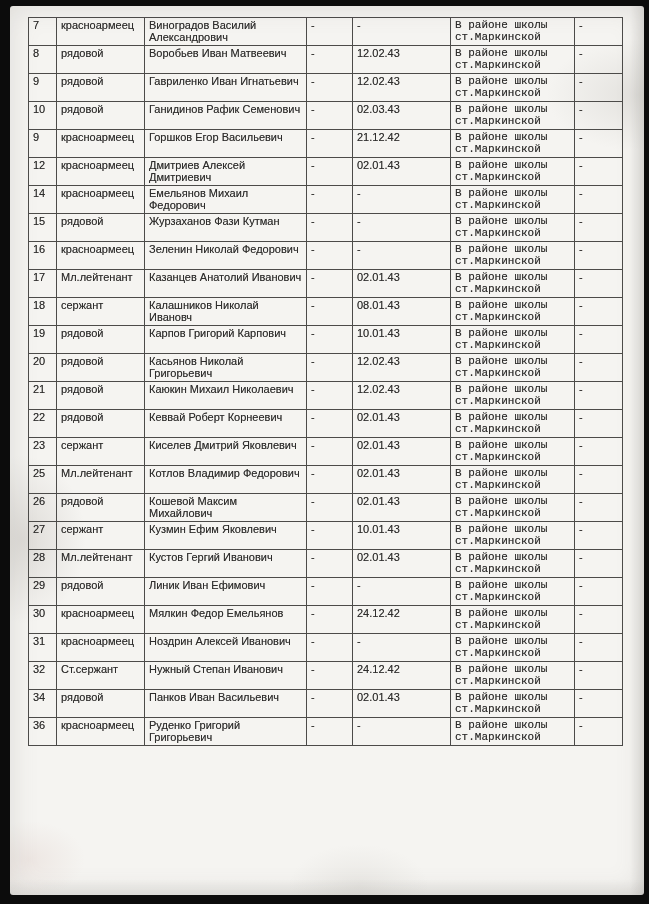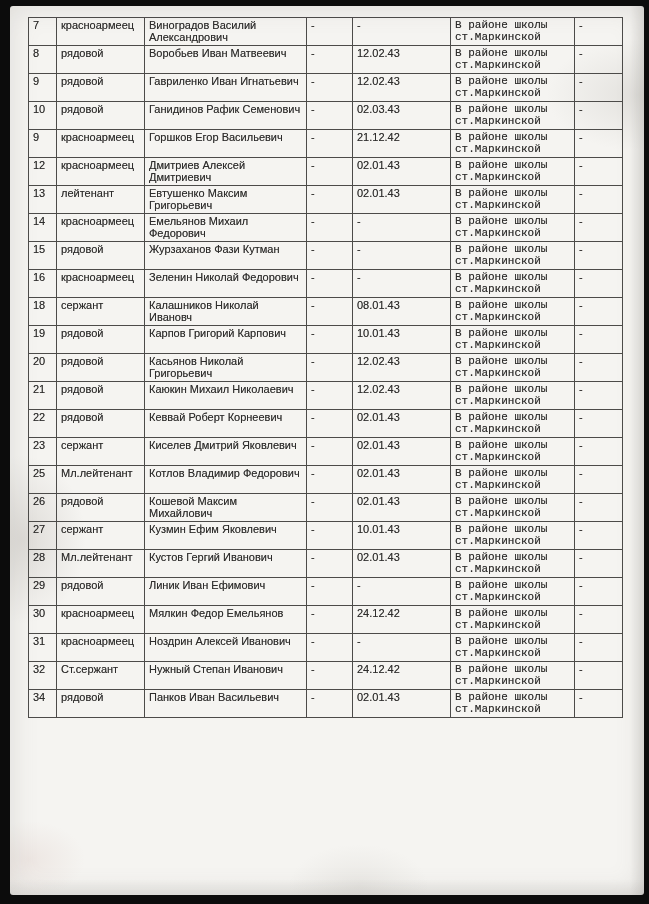--- a/index.html
+++ b/index.html
@@ -114,29 +114,20 @@
         <tr>
           <td class="c-num">12</td>
           <td class="c-rank">красноармеец</td>
           <td class="c-name">Дмитриев Алексей Дмитриевич</td>
           <td class="c-c4">-</td>
           <td class="c-date">02.01.43</td>
           <td class="c-location">В районе школы ст.Маркинской</td>
           <td class="c-c7">-</td>
         </tr>
         <tr>
-          <td class="c-num">13</td>
-          <td class="c-rank">лейтенант</td>
-          <td class="c-name">Евтушенко Максим Григорьевич</td>
-          <td class="c-c4">-</td>
-          <td class="c-date">02.01.43</td>
-          <td class="c-location">В районе школы ст.Маркинской</td>
-          <td class="c-c7">-</td>
-        </tr>
-        <tr>
           <td class="c-num">14</td>
           <td class="c-rank">красноармеец</td>
           <td class="c-name">Емельянов Михаил Федорович</td>
           <td class="c-c4">-</td>
           <td class="c-date">-</td>
           <td class="c-location">В районе школы ст.Маркинской</td>
           <td class="c-c7">-</td>
         </tr>
         <tr>
           <td class="c-num">15</td>
@@ -146,20 +137,29 @@
           <td class="c-date">-</td>
           <td class="c-location">В районе школы ст.Маркинской</td>
           <td class="c-c7">-</td>
         </tr>
         <tr>
           <td class="c-num">16</td>
           <td class="c-rank">красноармеец</td>
           <td class="c-name">Зеленин Николай Федорович</td>
           <td class="c-c4">-</td>
           <td class="c-date">-</td>
+          <td class="c-location">В районе школы ст.Маркинской</td>
+          <td class="c-c7">-</td>
+        </tr>
+        <tr>
+          <td class="c-num">17</td>
+          <td class="c-rank">Мл.лейтенант</td>
+          <td class="c-name">Казанцев Анатолий Иванович</td>
+          <td class="c-c4">-</td>
+          <td class="c-date">02.01.43</td>
           <td class="c-location">В районе школы ст.Маркинской</td>
           <td class="c-c7">-</td>
         </tr>
         <tr>
           <td class="c-num">18</td>
           <td class="c-rank">сержант</td>
           <td class="c-name">Калашников Николай Ивановч</td>
           <td class="c-c4">-</td>
           <td class="c-date">08.01.43</td>
           <td class="c-location">В районе школы ст.Маркинской</td>
@@ -281,18 +281,27 @@
           <td class="c-date">24.12.42</td>
           <td class="c-location">В районе школы ст.Маркинской</td>
           <td class="c-c7">-</td>
         </tr>
         <tr>
           <td class="c-num">34</td>
           <td class="c-rank">рядовой</td>
           <td class="c-name">Панков Иван Васильевич</td>
           <td class="c-c4">-</td>
           <td class="c-date">02.01.43</td>
+          <td class="c-location">В районе школы ст.Маркинской</td>
+          <td class="c-c7">-</td>
+        </tr>
+        <tr>
+          <td class="c-num">36</td>
+          <td class="c-rank">красноармеец</td>
+          <td class="c-name">Руденко Григорий Григорьевич</td>
+          <td class="c-c4">-</td>
+          <td class="c-date">-</td>
           <td class="c-location">В районе школы ст.Маркинской</td>
           <td class="c-c7">-</td>
         </tr>
       </tbody>
   </table>
 </div>
 
 </body></html>

